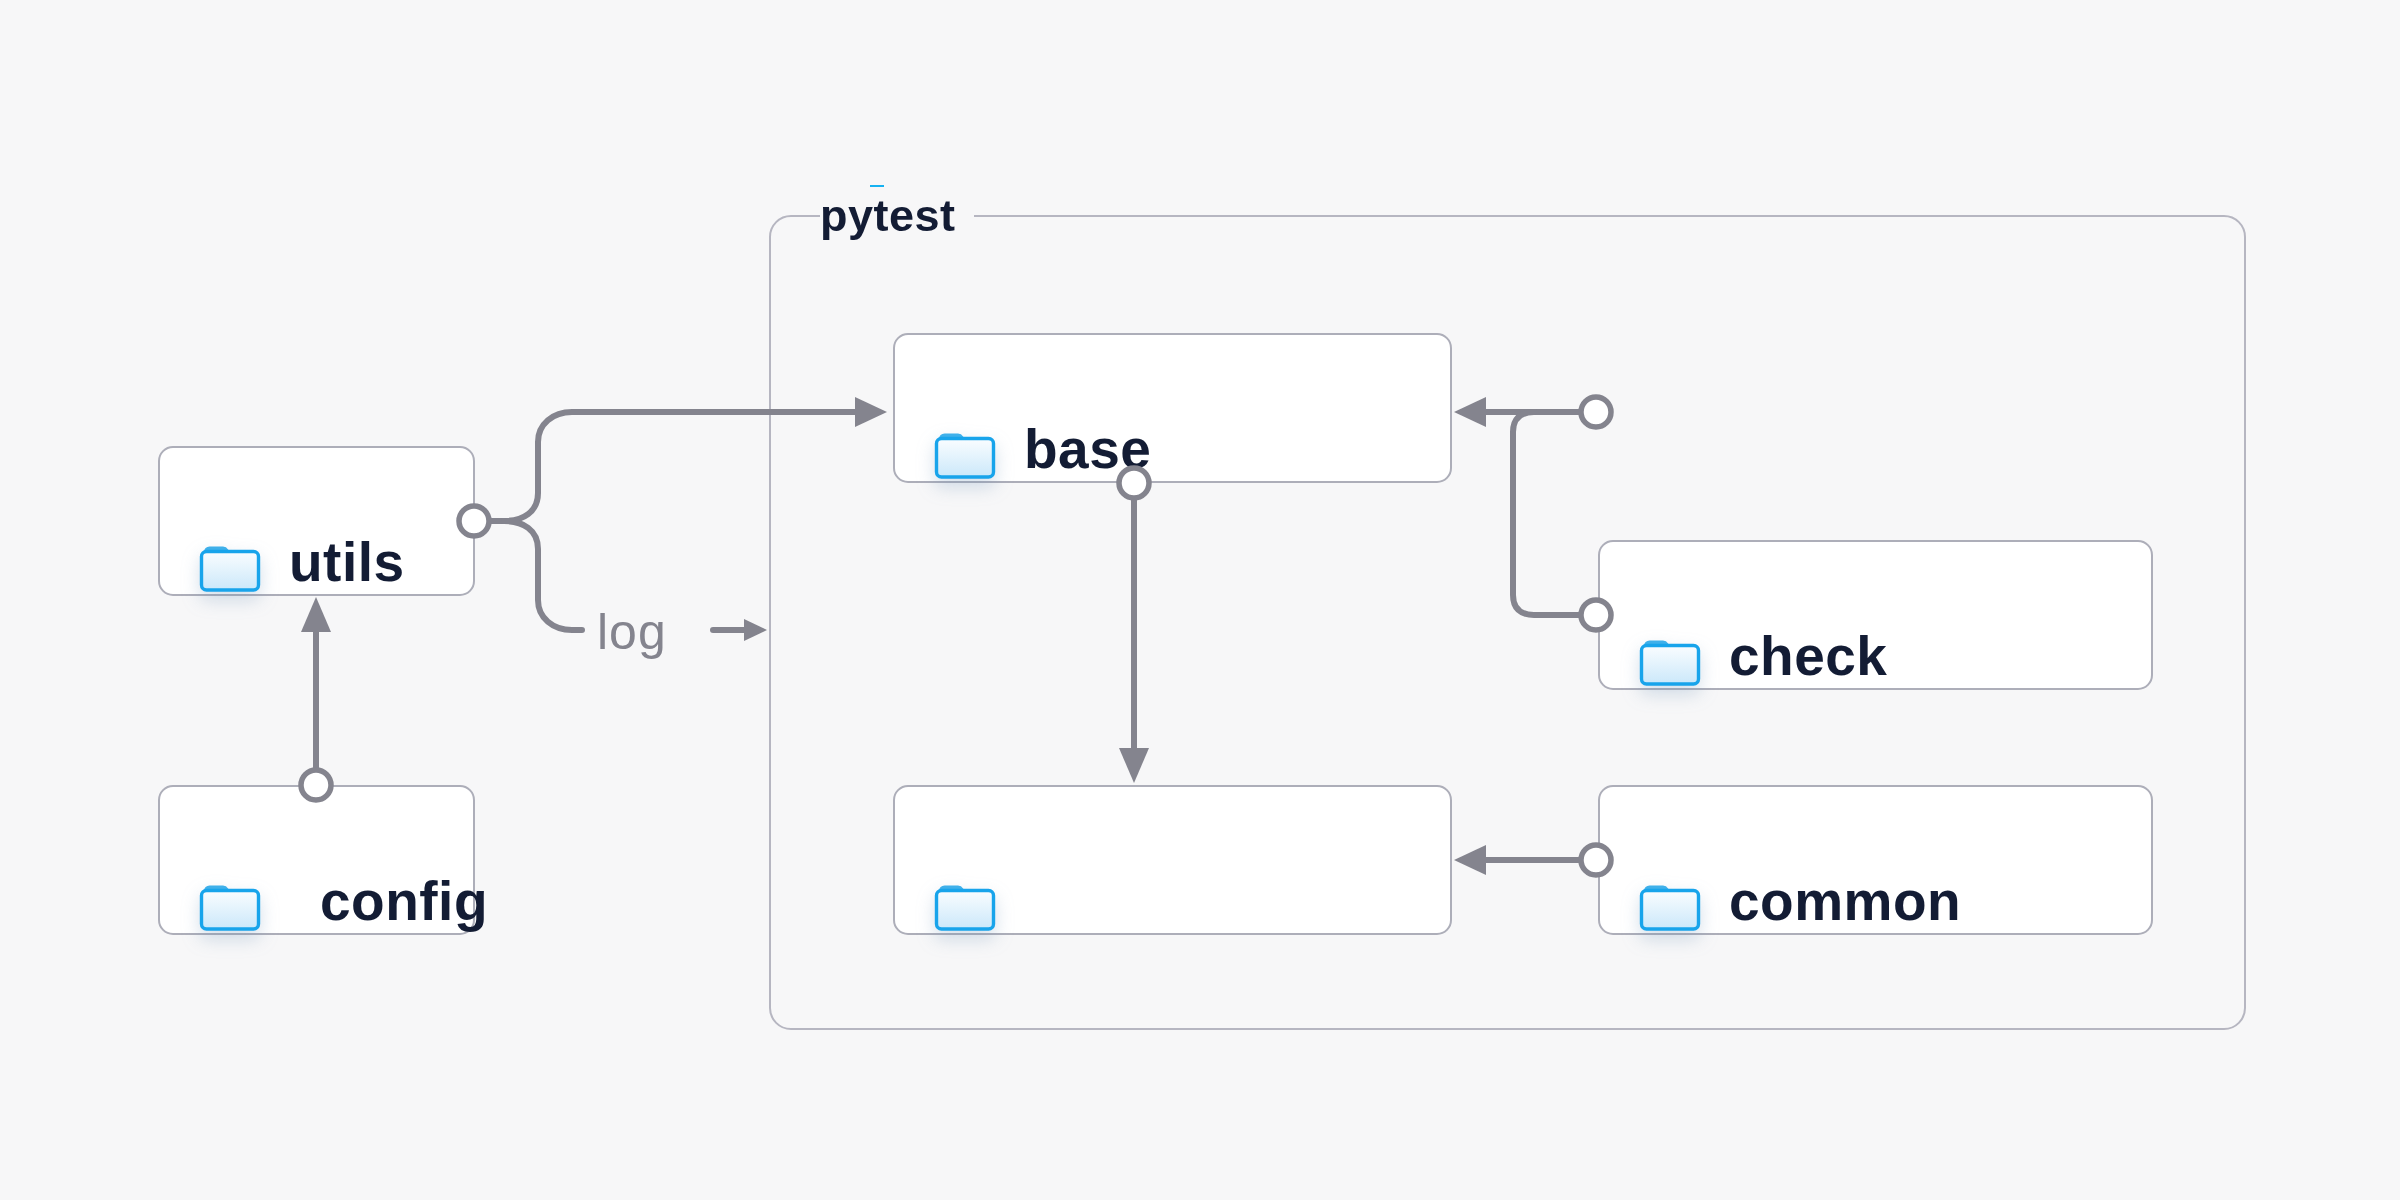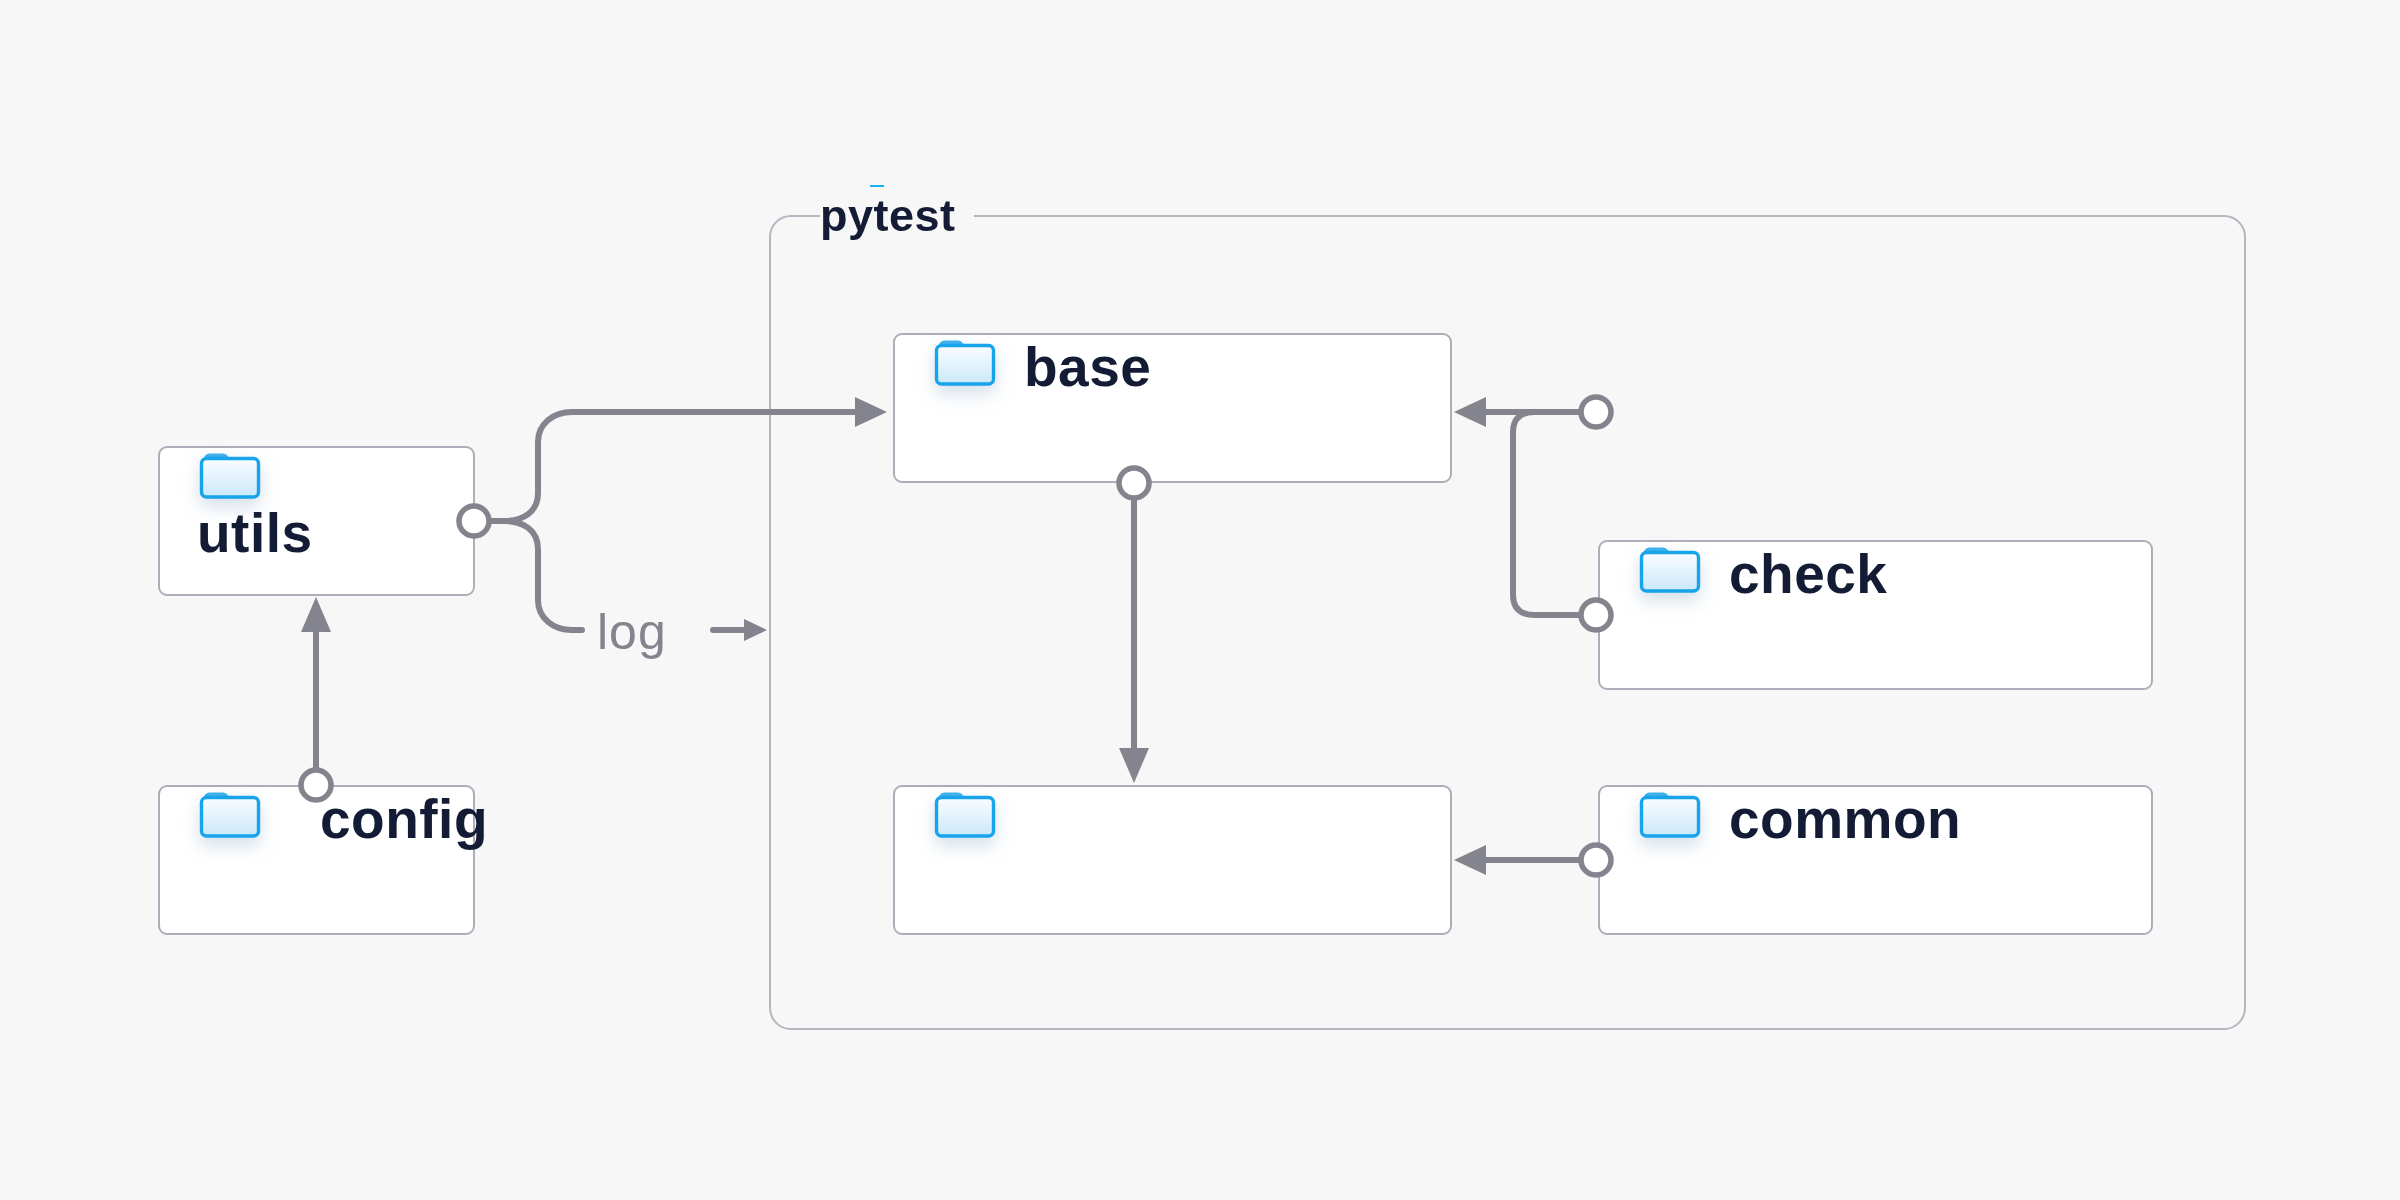--- a/index.html
+++ b/index.html
@@ -45,41 +45,41 @@
     color: #131c34;
     letter-spacing: 0.5px;
     line-height: 58px;
   }
 
   
   .node {
     position: absolute;
     background: #ffffff;
     border: 2.5px solid #adaeb9;
-    border-radius: 9px;
+    border-radius: 15px;
     box-sizing: border-box;
     display: flex;
-    align-items: flex-start;
+    align-items: flex-end;
     padding-left: 37px;
     z-index: 2;
   }
   .node .folder {
     width: 66px; height: 53px;
     flex: 0 0 auto;
     margin-right: 26px;
     filter: drop-shadow(0px 8px 9px rgba(100, 140, 180, 0.28));
   }
   .node .node-label {
     font-size: 55px;
     font-weight: 700;
     color: #131c34;
     letter-spacing: 0.5px;
     white-space: nowrap;
   }
-  #node-utils     { left: 158px;  top: 446px; width: 317px; height: 150px; flex-direction: column; }
+  #node-utils     { left: 158px;  top: 446px; width: 317px; height: 150px; }
   #node-config    { left: 158px;  top: 785px; width: 317px; height: 150px; gap: 31px; }
   #node-base      { left: 893px;  top: 333px; width: 559px; height: 150px; }
   #node-testcases { left: 893px;  top: 785px; width: 559px; height: 150px; }
   #node-pymilvus  { left: 1598px; top: 333px; width: 555px; height: 150px; }
   #node-check     { left: 1598px; top: 540px; width: 555px; height: 150px; }
   #node-common    { left: 1598px; top: 785px; width: 555px; height: 150px; }
 
   .folder .tab  { fill: #3fb0ea; }
   .folder .body { fill: url(#folderGrad); stroke: #18a4eb; stroke-width: 3.4px; }
 

